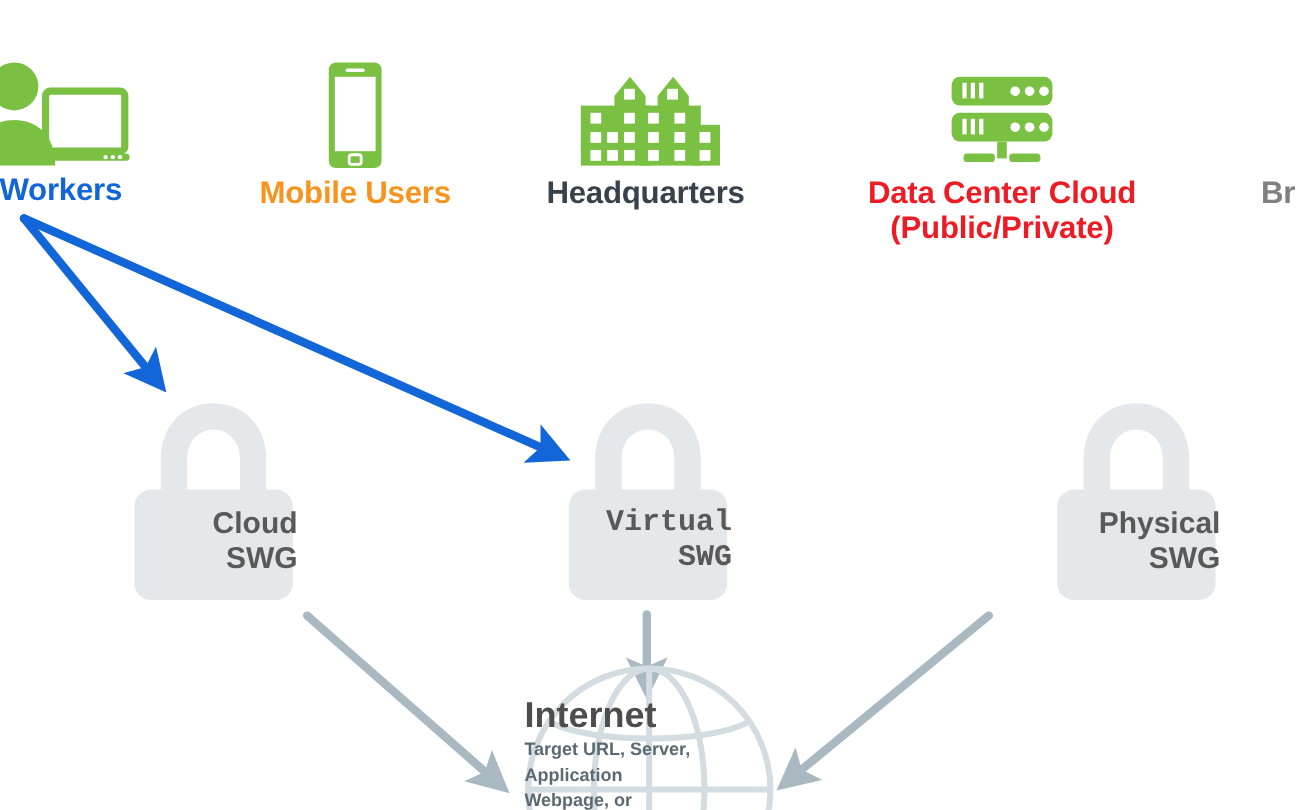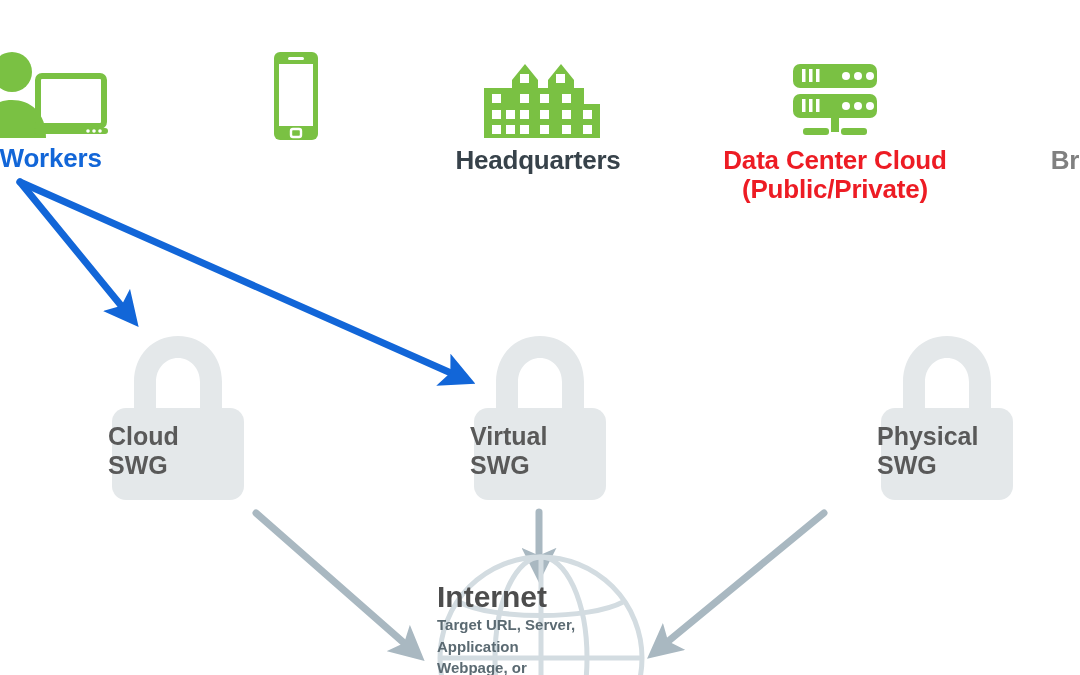--- a/index.html
+++ b/index.html
@@ -17,21 +17,21 @@
     font-weight:bold;
     font-size:26px;
     line-height:1.12;
     letter-spacing:-0.2px;
     white-space:nowrap;
   }
   .lock{position:absolute;}
   .lock-text{
     position:absolute;
     left:0;right:0;
-    text-align:left;
+    text-align:right;
     font-weight:bold;
     font-size:25px;
     line-height:1.15;
     color:#595959;
     white-space:nowrap;
   }
   .globe-wrap{position:absolute;}
   .globe-text{
     position:absolute;left:0;right:0;text-align:left;
   }
@@ -69,20 +69,21 @@
 
   <div class="node" style="left:176px;top:50px;width:240px;">
     <span class="node-icon" style="width:64px;height:92px;">
       <svg width="64" height="92" viewBox="0 0 64 92" aria-hidden="true">
         <rect x="10" y="2" width="44" height="88" rx="6" ry="6" fill="#7ac143"></rect>
         <rect x="15" y="14" width="34" height="62" fill="#ffffff"></rect>
         <rect x="24" y="7" width="16" height="3" rx="1.5" fill="#ffffff"></rect>
         <rect x="27" y="79" width="10" height="8" rx="2" fill="none" stroke="#ffffff" stroke-width="2.4"></rect>
       </svg>
     </span>
+    <div class="node-label" style="color:#f7941e;margin-top:4px;">Mobile Users</div>
   </div>
 
   <div class="node" style="left:695px;top:50px;width:280px;">
     <span class="node-icon" style="width:100px;height:92px;">
       <svg width="100" height="92" viewBox="0 0 100 92" aria-hidden="true">
         <g fill="#7ac143">
           <rect x="8" y="14" width="84" height="24" rx="7" ry="7"></rect>
           <rect x="8" y="44" width="84" height="24" rx="7" ry="7"></rect>
 
           <rect x="46" y="68" width="8" height="14"></rect>
@@ -223,21 +224,21 @@
       <div>SWG</div>
     </div>
   </div>
 
   <div class="lock" style="left:470px;top:330px;width:140px;height:172px;">
     <svg width="140" height="172" viewBox="0 0 140 172" aria-hidden="true">
       <path d="M70 6 C44 6 26 26 26 52 L26 84 L48 84 L48 52 C48 38 58 28 70 28
                C82 28 92 38 92 52 L92 84 L114 84 L114 52 C114 26 96 6 70 6 Z" fill="#e4e8ea"></path>
       <rect x="4" y="78" width="132" height="92" rx="14" ry="14" fill="#e4e8ea"></rect>
     </svg>
-    <div class="lock-text" style="top:92px;">
+    <div class="lock-text" style="top:92px;font-family:Liberation Mono, monospace;">
       <div>Virtual</div>
       <div>SWG</div>
     </div>
   </div>
 
   <div class="lock" style="left:877px;top:330px;width:140px;height:172px;">
     <svg width="140" height="172" viewBox="0 0 140 172" aria-hidden="true">
       <path d="M70 6 C44 6 26 26 26 52 L26 84 L48 84 L48 52 C48 38 58 28 70 28
                C82 28 92 38 92 52 L92 84 L114 84 L114 52 C114 26 96 6 70 6 Z" fill="#e4e8ea"></path>
       <rect x="4" y="78" width="132" height="92" rx="14" ry="14" fill="#e4e8ea"></rect>

